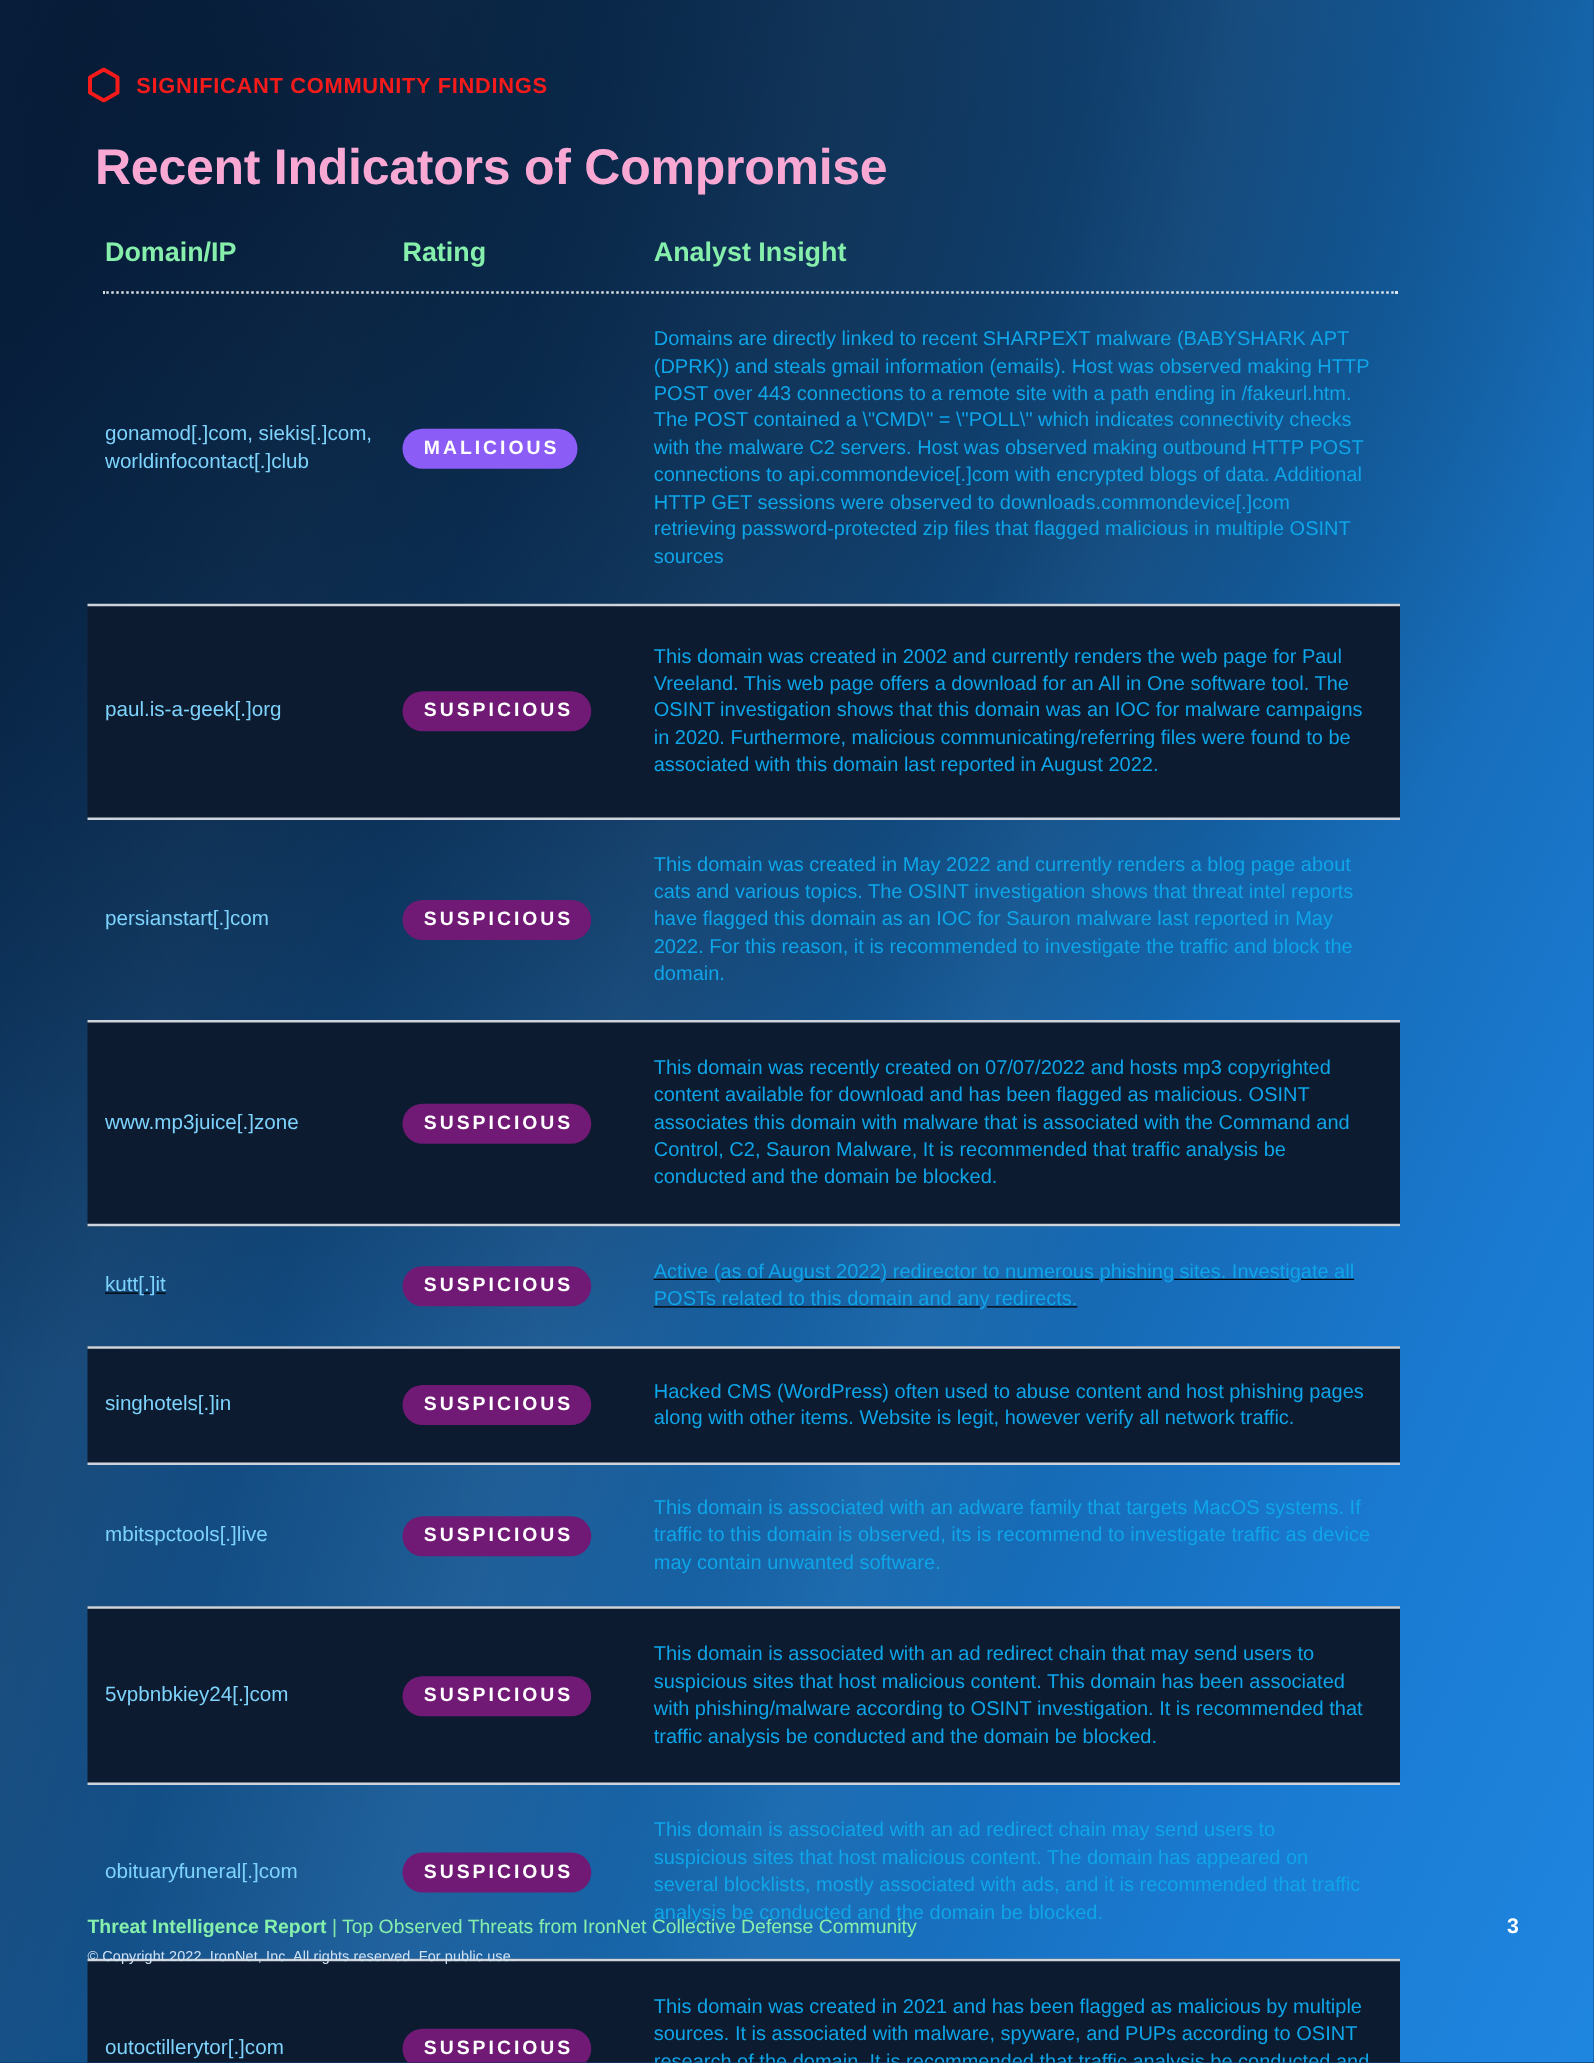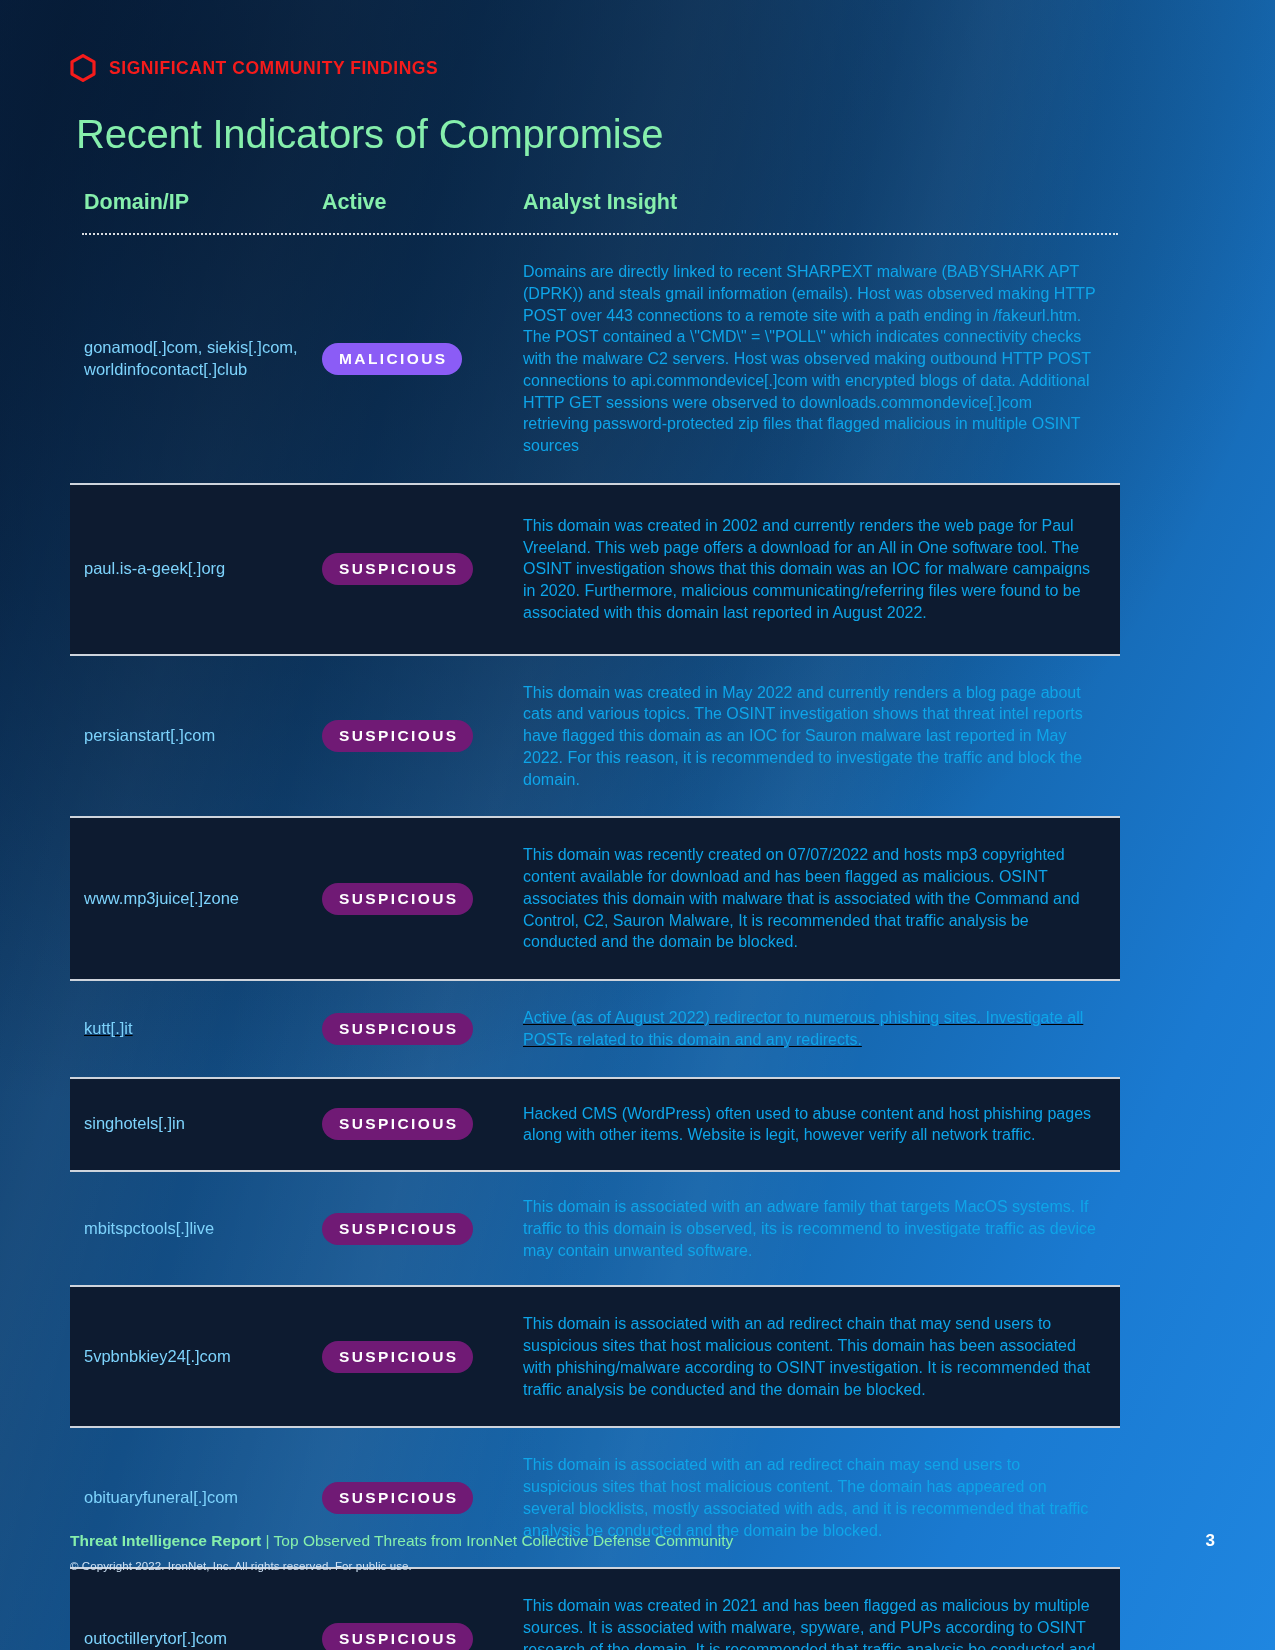--- a/index.html
+++ b/index.html
@@ -43,21 +43,21 @@
   .hex-icon { width:26px; height:28px; display:block; }
   .eyebrow-text {
     color:#f51b1b; font-size:17.5px; font-weight:bold;
     letter-spacing:.55px; white-space:nowrap;
     font-stretch:condensed;
   }
 
   
   .page-title {
     position:absolute; left:76px; top:112px;
-    color:#86efac; font-size:40px; font-weight:normal;
+    color:#f9a8d4; font-size:40px; font-weight:bold;
     letter-spacing:-.2px;
   }
 
   
   .table { position:absolute; left:70px; top:190px; width:1050px; }
   .thead { display:flex; padding:0 0 8px 0; }
   .th {
     color:#86efac; font-size:21.5px; font-weight:bold;
     padding-bottom:10px;
   }
@@ -133,21 +133,21 @@
       </svg>
     </span>
     <span class="eyebrow-text">SIGNIFICANT COMMUNITY FINDINGS</span>
   </div>
 
   <h1 class="page-title">Recent Indicators of Compromise</h1>
 
   <div class="table">
     <div class="thead">
       <div class="th col-domain">Domain/IP</div>
-      <div class="th col-rating">Active</div>
+      <div class="th col-rating">Rating</div>
       <div class="th col-insight">Analyst Insight</div>
     </div>
     <div class="dotted"></div>
     <div id="tbody">
         <div class="row light" style="padding-top: 26px; padding-bottom: 26px;">
           <div class="cell-domain">
             <div class="domain-text">gonamod[.]com, siekis[.]com, worldinfocontact[.]club</div>
           </div>
           <div class="cell-rating"><span class="badge malicious">MALICIOUS</span></div>
           <div class="cell-insight">

